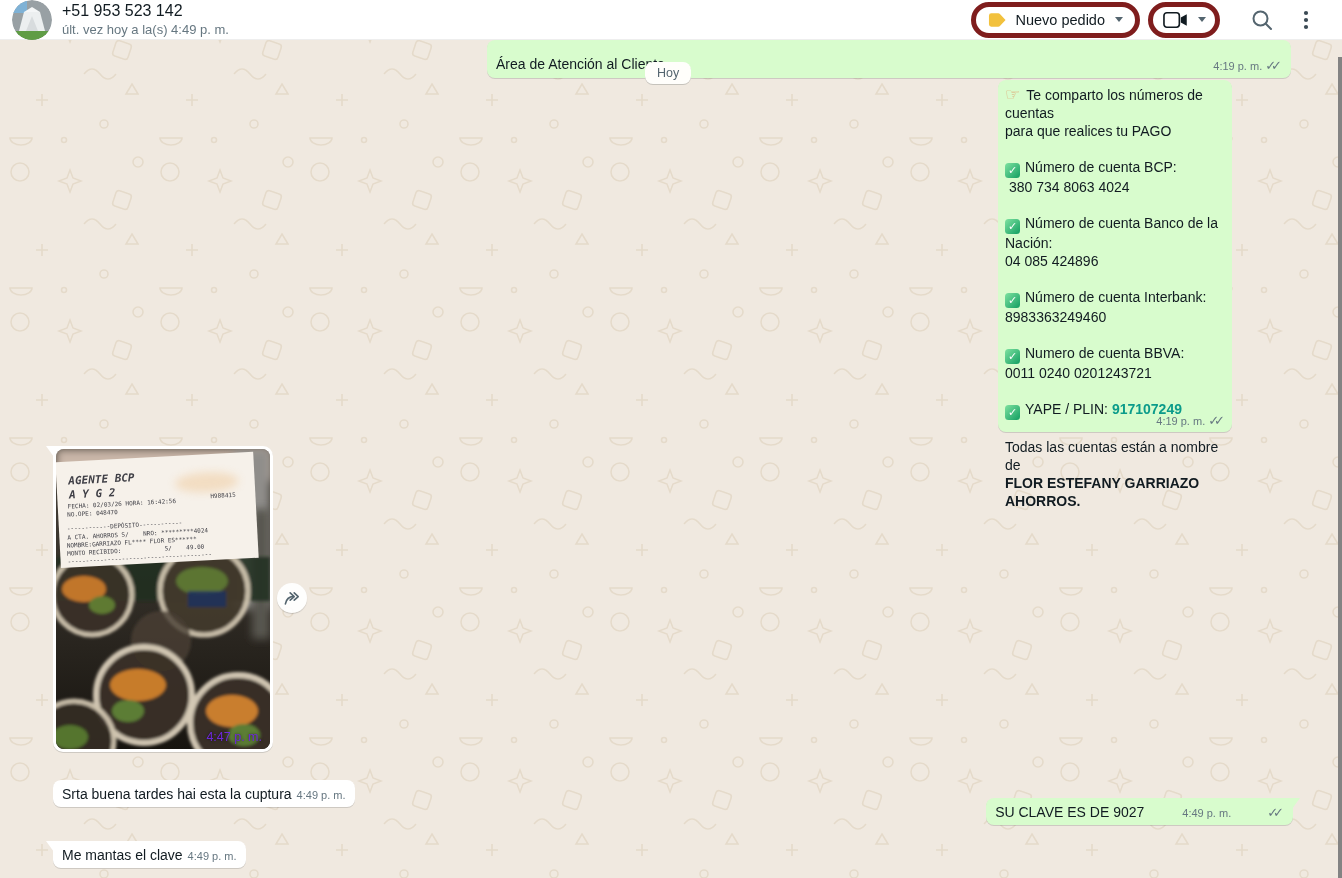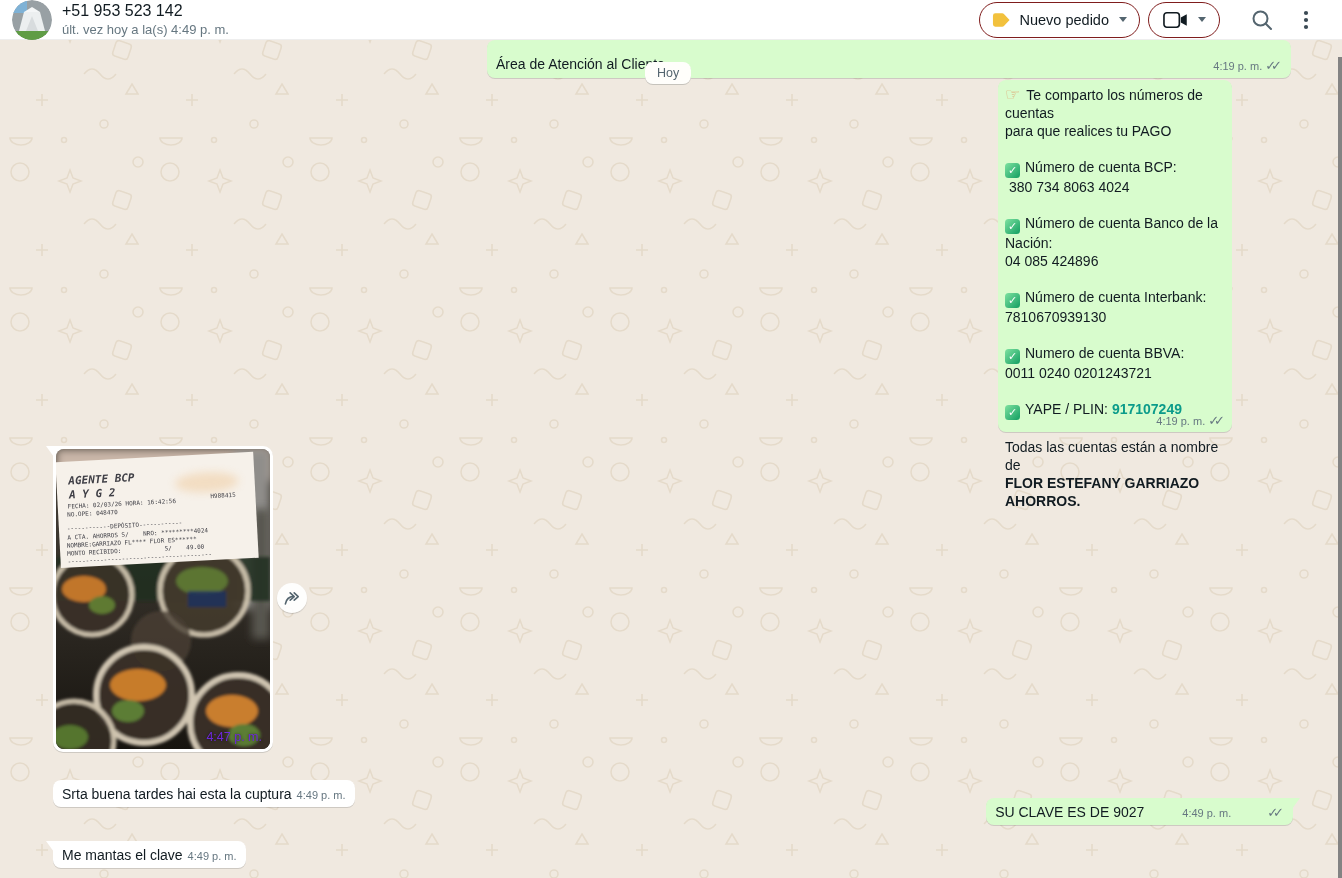--- a/index.html
+++ b/index.html
@@ -11,21 +11,21 @@
   .wallpaper { position:absolute; inset:0; width:100%; height:100%; }
 
   
   .header { position:absolute; top:0; left:0; right:0; height:40px; background:#ffffff;
             display:flex; align-items:center; z-index:20; border-bottom:1px solid #eeeeee; }
   .avatar { width:40px; height:40px; border-radius:50%; overflow:hidden; margin:0 0 0 12px; flex:0 0 auto; cursor:pointer; }
   .hinfo { margin-left:10px; display:flex; flex-direction:column; justify-content:center; }
   .htitle { font-size:16px; font-weight:500; color:#111b21; line-height:20px; cursor:pointer; }
   .hsub { font-size:13px; color:#667781; line-height:18px; }
   .hactions { margin-left:auto; display:flex; align-items:center; padding-right:16px; }
-  .pill { display:flex; align-items:center; height:36px; border:1px solid #7f1d1d; border-radius:18px;
+  .pill { display:flex; align-items:center; height:36px; border:5px solid #7f1d1d; border-radius:18px;
           background:#fff; cursor:pointer; font-family:inherit; }
   .pill-new { padding:0 12px 0 12px; margin-right:8px; }
   .pill-new .plabel { font-size:14.5px; color:#111b21; font-weight:500; margin:0 10px 0 9px; }
   .pill-video { width:72px; justify-content:center; margin-right:22px; }
   .pill-video .caret { margin-left:10px; }
   .caret { width:0; height:0; border-left:4.5px solid transparent; border-right:4.5px solid transparent;
            border-top:5px solid #54656f; display:inline-block; }
   .iconbtn { background:none; border:none; width:40px; height:40px; display:flex; align-items:center;
              justify-content:center; cursor:pointer; }
   .iconbtn + .iconbtn { margin-left:4px; }
@@ -175,21 +175,21 @@
     <div class="line"><span class="emoji-point">☞</span><span>Te comparto los números de cuentas</span></div>
     <div class="line">para que realices tu PAGO</div>
     <div class="line">&nbsp;</div>
     <div class="line"><span class="emoji-check">✓</span><span>Número de cuenta BCP:</span></div>
     <div class="line"> 380 734 8063 4024</div>
     <div class="line">&nbsp;</div>
     <div class="line"><span class="emoji-check">✓</span><span>Número de cuenta Banco de la Nación:</span></div>
     <div class="line">04 085 424896</div>
     <div class="line">&nbsp;</div>
     <div class="line"><span class="emoji-check">✓</span><span>Número de cuenta Interbank:</span></div>
-    <div class="line">7810670939130</div>
+    <div class="line">8983363249460</div>
     <div class="line">&nbsp;</div>
     <div class="line"><span class="emoji-check">✓</span><span>Numero de cuenta BBVA:</span></div>
     <div class="line">0011 0240 0201243721</div>
     <div class="line">&nbsp;</div>
     <div class="line"><span class="emoji-check">✓</span><span>YAPE / PLIN: </span><span class="linknum">917107249</span></div>
     <div class="line">&nbsp;</div>
     <div class="line">Todas las cuentas están a nombre de</div>
     <div class="line bold">FLOR ESTEFANY GARRIAZO AHORROS.</div>
     <span class="meta">
       <span class="time">4:19 p. m.</span>

